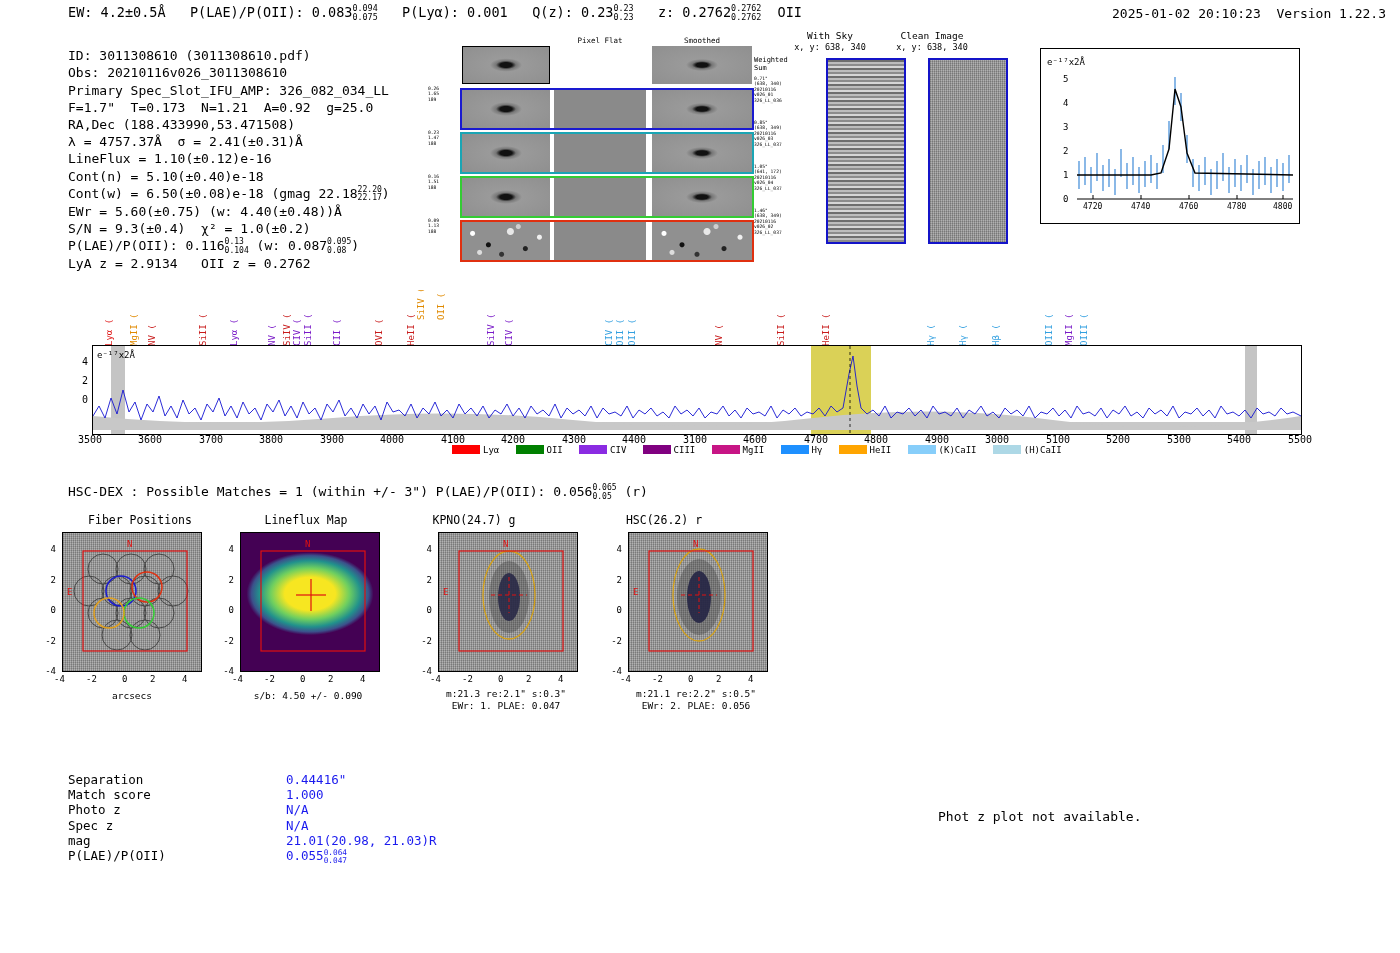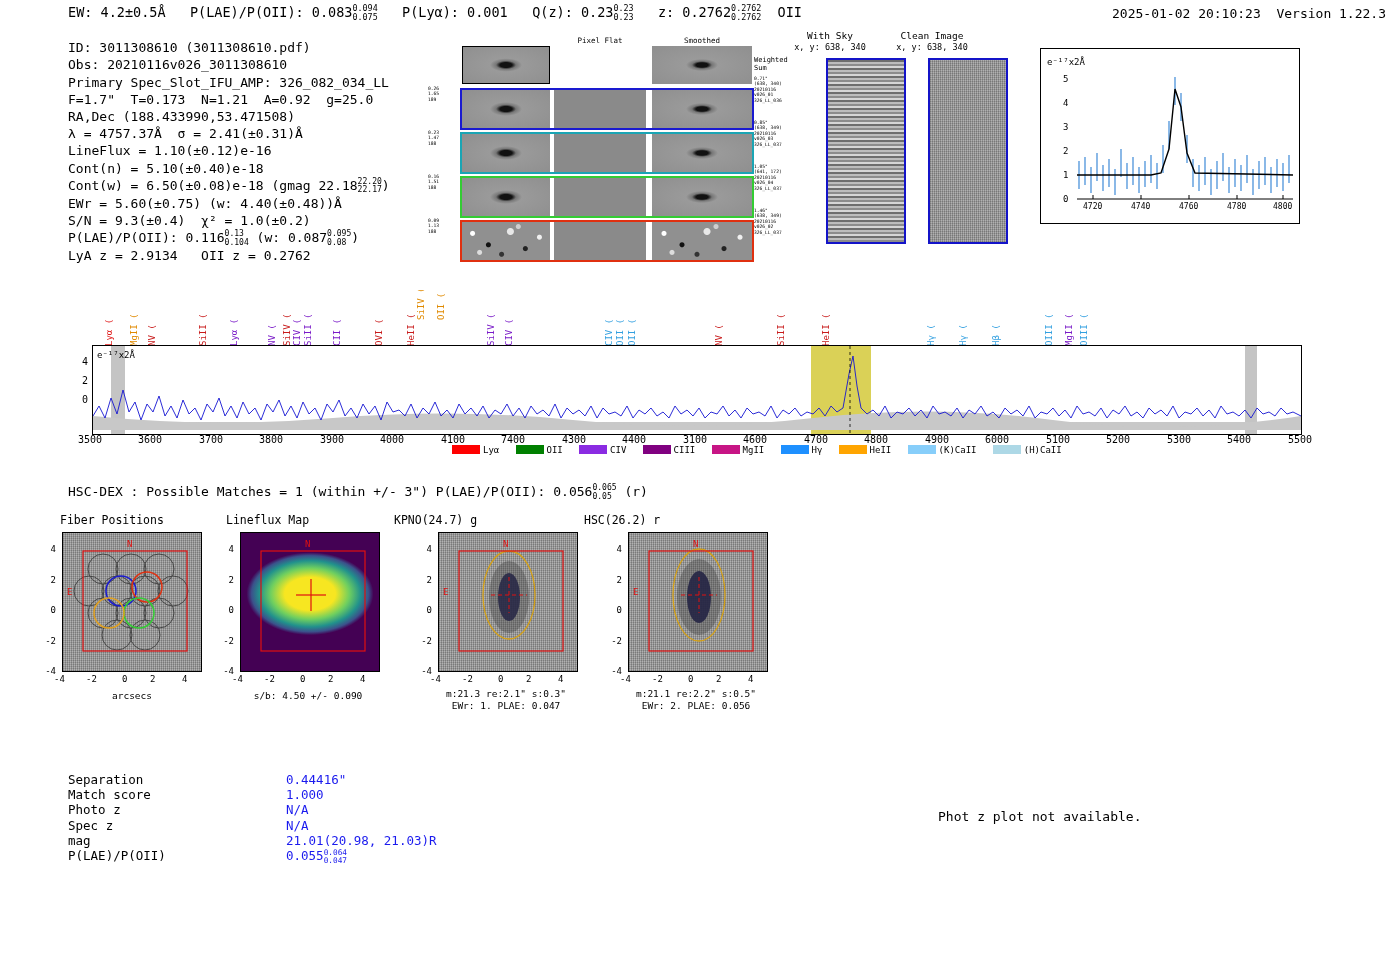--- a/index.html
+++ b/index.html
@@ -10,21 +10,21 @@
   }
   .mono{font-family:"DejaVu Sans Mono","Liberation Mono",monospace;}
   .abs{position:absolute;}
   .frac{display:inline-block;vertical-align:middle;font-size:.62em;line-height:1.03;text-align:left;}
 
   
   #topline{left:68px;top:4px;font-size:13.5px;white-space:nowrap;}
   #datever{right:14px;top:6px;font-size:13px;white-space:nowrap;}
 
   
-  #infoblock{left:68px;top:22px;font-size:13px;line-height:17.2px;white-space:pre;}
+  #infoblock{left:68px;top:30px;font-size:13px;line-height:17.2px;white-space:pre;}
 
   
   #specpanel{left:462px;top:36px;width:300px;height:220px;}
   .specHdr{position:absolute;font-size:7.5px;color:#000;text-align:center;}
   .strip{position:absolute;left:0;width:290px;height:38px;}
   .cell{position:absolute;top:0;height:38px;background:#8a8a8a;}
   .cellA{left:0;width:88px;}
   .cellB{left:92px;width:92px;background:#fff;}
   .cellC{left:190px;width:100px;}
   .noise{
@@ -60,21 +60,21 @@
   #zoomplot{left:1040px;top:48px;width:258px;height:174px;border:1px solid #000;background:#fff;}
 
   
   #fullspec{left:92px;top:345px;width:1208px;height:88px;border:1px solid #000;background:#fff;}
   .legbox{display:inline-block;width:28px;height:9px;vertical-align:-1px;margin-right:3px;}
 
   
   #hscdex{left:68px;top:484px;font-size:13px;white-space:nowrap;}
 
   
-  .thumbTitle{position:absolute;font-size:11.5px;text-align:left;width:160px;}
+  .thumbTitle{position:absolute;font-size:11.5px;text-align:center;width:160px;}
   .thumbBox{position:absolute;width:138px;height:138px;border:1px solid #000;}
   .capt{position:absolute;font-size:9.5px;text-align:center;width:180px;line-height:12px;}
 
   
   #bottomtbl{left:68px;top:772px;font-size:12.5px;line-height:15.2px;}
   #bottomtbl td{padding:0;font-size:12.5px;vertical-align:top;}
   .blue{color:#1a1aee;}
   #photoznote{left:938px;top:809px;font-size:13px;color:#000;}
 </style>
 </head>
@@ -329,29 +329,29 @@
 </div>
 <div class="abs" style="left:66px;top:352px;font-size:10px;line-height:19px;text-align:right;width:22px;">4<br>2<br>0</div>
 <div class="abs" style="left:78px;top:434px;width:1240px;font-size:10px;">
   <span style="position:absolute;left:0">3500</span>
     <span style="position:absolute;left:60px">3600</span>
   <span style="position:absolute;left:121px">3700</span>
     <span style="position:absolute;left:181px">3800</span>
   <span style="position:absolute;left:242px">3900</span>
     <span style="position:absolute;left:302px">4000</span>
   <span style="position:absolute;left:363px">4100</span>
-    <span style="position:absolute;left:423px">7400</span>
+    <span style="position:absolute;left:423px">4200</span>
   <span style="position:absolute;left:484px">4300</span>
     <span style="position:absolute;left:544px">4400</span>
   <span style="position:absolute;left:605px">3100</span>
     <span style="position:absolute;left:665px">4600</span>
   <span style="position:absolute;left:726px">4700</span>
     <span style="position:absolute;left:786px">4800</span>
   <span style="position:absolute;left:847px">4900</span>
-    <span style="position:absolute;left:907px">6000</span>
+    <span style="position:absolute;left:907px">3000</span>
   <span style="position:absolute;left:968px">5100</span>
     <span style="position:absolute;left:1028px">5200</span>
   <span style="position:absolute;left:1089px">5300</span>
     <span style="position:absolute;left:1149px">5400</span>
   <span style="position:absolute;left:1210px">5500</span>
 </div>
 
 <div class="abs" style="left:452px;top:445px;font-size:9px;white-space:nowrap;">
   <span><span class="legbox" style="background:#ff0000"></span><span>Lyα</span></span>&nbsp;&nbsp;
   <span><span class="legbox" style="background:#008000"></span><span>OII</span></span>&nbsp;&nbsp;

